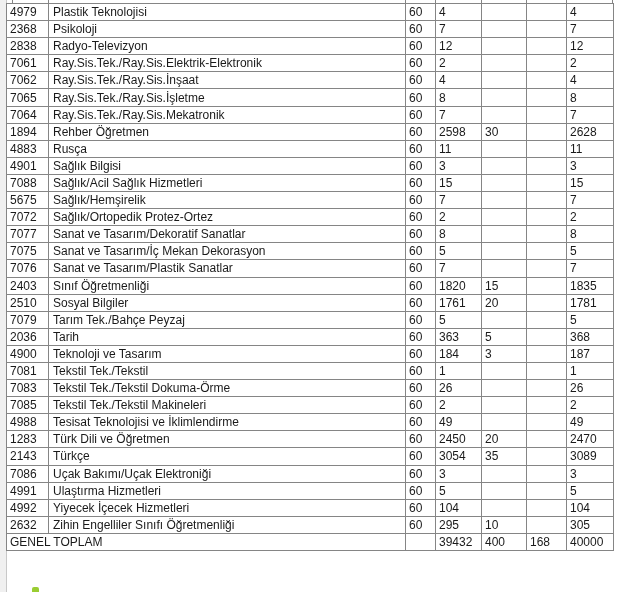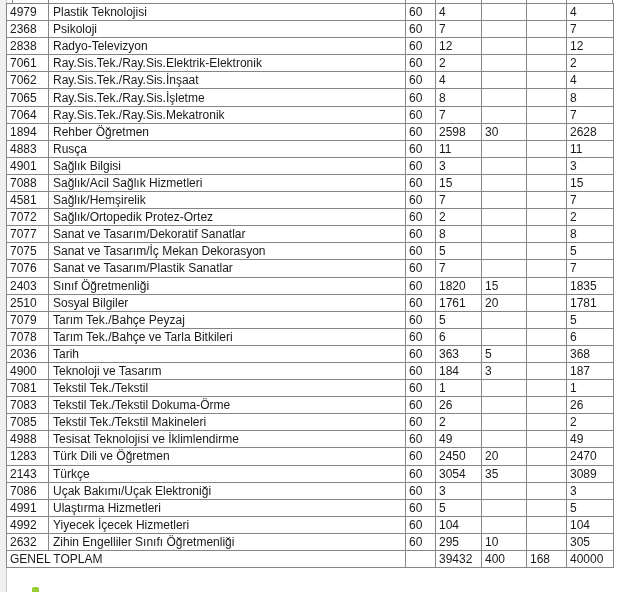--- a/index.html
+++ b/index.html
@@ -177,21 +177,21 @@
       <tr>
         <td>7088</td>
         <td class="name-cell">Sağlık/Acil Sağlık Hizmetleri</td>
         <td>60</td>
         <td>15</td>
         <td></td>
         <td></td>
         <td>15</td>
       </tr>
       <tr>
-        <td>4581</td>
+        <td>5675</td>
         <td class="name-cell">Sağlık/Hemşirelik</td>
         <td>60</td>
         <td>7</td>
         <td></td>
         <td></td>
         <td>7</td>
       </tr>
       <tr>
         <td>7072</td>
         <td class="name-cell">Sağlık/Ortopedik Protez-Ortez</td>
@@ -247,29 +247,20 @@
         <td>1781</td>
       </tr>
       <tr>
         <td>7079</td>
         <td class="name-cell">Tarım Tek./Bahçe Peyzaj</td>
         <td>60</td>
         <td>5</td>
         <td></td>
         <td></td>
         <td>5</td>
-      </tr>
-      <tr>
-        <td>7078</td>
-        <td class="name-cell">Tarım Tek./Bahçe ve Tarla Bitkileri</td>
-        <td>60</td>
-        <td>6</td>
-        <td></td>
-        <td></td>
-        <td>6</td>
       </tr>
       <tr>
         <td>2036</td>
         <td class="name-cell">Tarih</td>
         <td>60</td>
         <td>363</td>
         <td>5</td>
         <td></td>
         <td>368</td>
       </tr>

